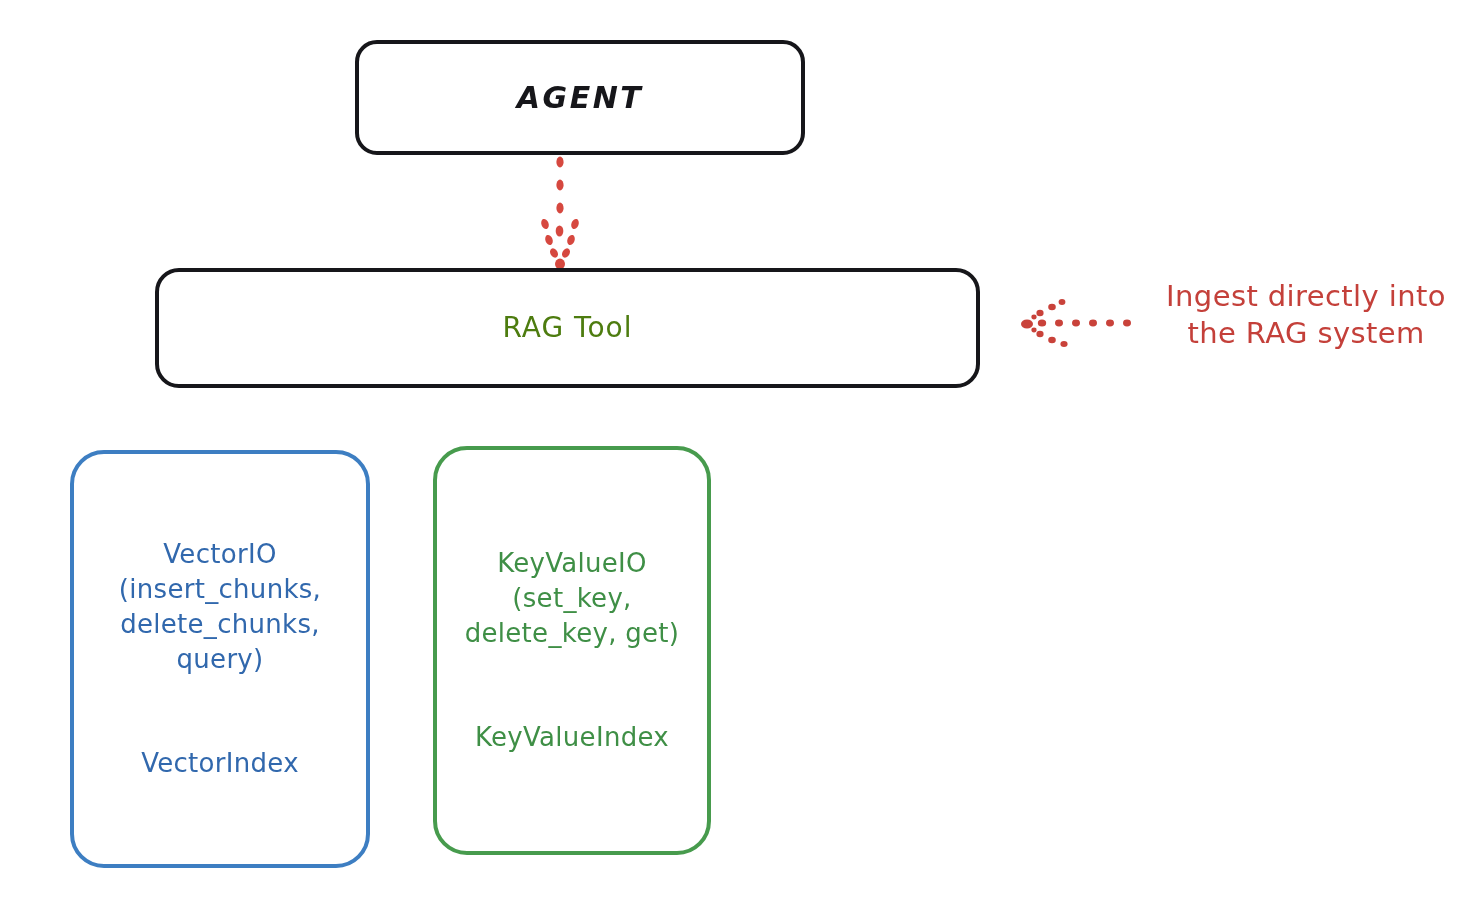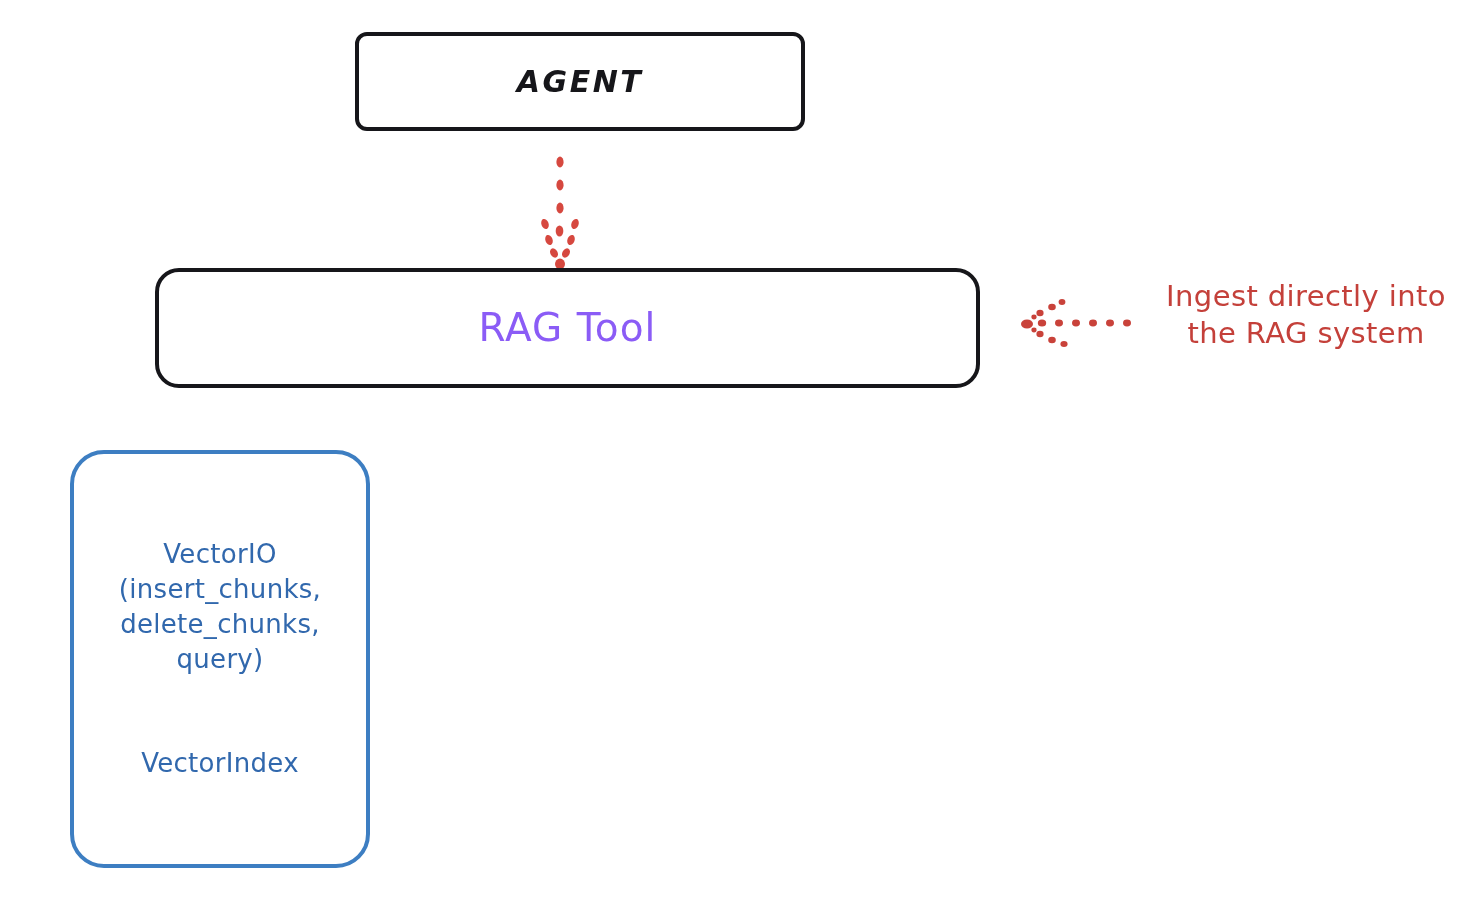--- a/index.html
+++ b/index.html
@@ -28,47 +28,47 @@
   }
   .node-label {
     white-space: pre-line;
     line-height: 1.30;
     letter-spacing: 0.6px;
   }
 
   
   #agent-node {
     left: 355px;
-    top: 32px;
+    top: 40px;
     width: 450px;
-    height: 99px;
+    height: 115px;
     border: 4px solid #16161a;
-    border-radius: 12px;
+    border-radius: 22px;
   }
   #agent-node .node-label {
     font-family: "DejaVu Sans", sans-serif;
     font-size: 30px;
     font-style: italic;
     font-weight: 700;
     color: #16161a;
     letter-spacing: 2.5px;
   }
 
   
   #ragtool-node {
     left: 155px;
     top: 268px;
     width: 825px;
     height: 120px;
     border: 4px solid #16161a;
     border-radius: 24px;
   }
   #ragtool-node .node-label {
-    font-size: 39px;
-    color: #8b5cf6;
+    font-size: 28px;
+    color: #4d7c0f;
     letter-spacing: 1px;
   }
 
   
   .provider {
     border-width: 4px;
     border-style: solid;
     border-radius: 34px;
     align-items: center;
   }
@@ -190,15 +190,23 @@
   <div class="node provider" id="vectorio-node">
     <span class="node-label">VectorIO
 (insert_chunks,
 delete_chunks,
 query)
 
 
 VectorIndex</span>
   </div>
 
+  <div class="node provider" id="keyvalueio-node">
+    <span class="node-label">KeyValueIO
+(set_key,
+delete_key, get)
+
+
+KeyValueIndex</span>
+  </div>
 
 
 </div>
 
 </body></html>

